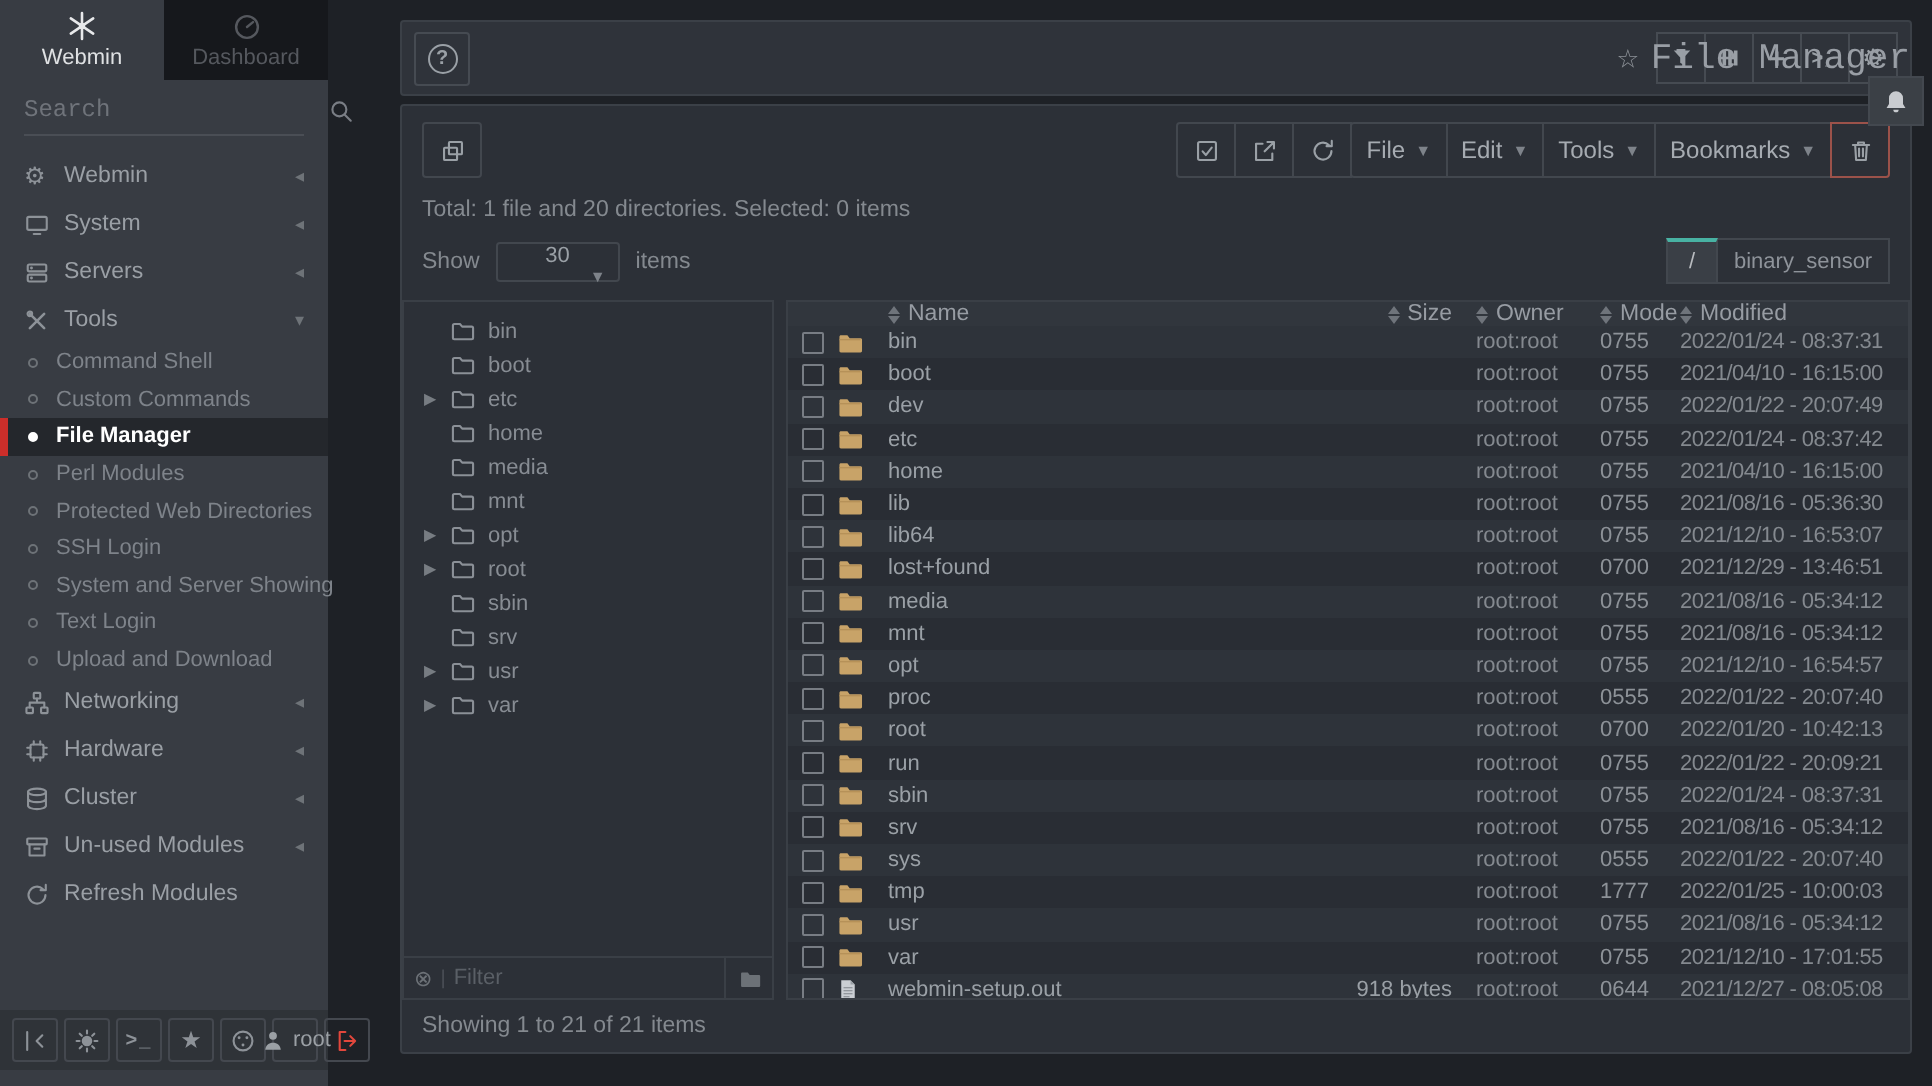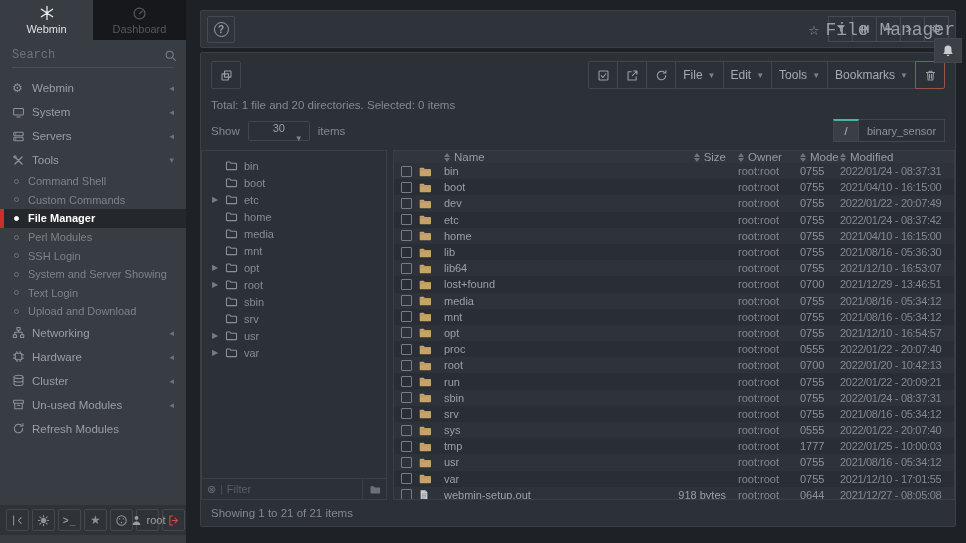--- a/index.html
+++ b/index.html
@@ -1,21 +1,21 @@
 <!DOCTYPE html>
 <html><head>
 <meta charset="utf-8">
 <style>
   * { margin:0; padding:0; box-sizing:border-box; }
   html,body { width:966px; height:543px; overflow:hidden; }
   body { background:#1e2126; font-family:"Liberation Sans","DejaVu Sans",sans-serif; font-size:12px; color:#9aa0a6; position:relative; }
   svg { display:block; }
 
   
-  .sidebar { position:absolute; left:0; top:0; width:186px; height:543px; background:#383c43; z-index:2; }
+  .sidebar { position:absolute; left:0; top:0; width:164px; height:543px; background:#383c43; z-index:2; }
   .side-tabs { display:flex; height:40px; }
   .side-tab { flex:1; display:flex; flex-direction:column; align-items:center; justify-content:center; gap:2px; font-size:11px; cursor:pointer; }
   .side-tab .tab-ic { color:#e8e9eb; }
   .side-tab.active { background:#383c43; color:#dfe1e3; }
   .side-tab.inactive { background:#16181c; color:#55585e; }
   .side-tab.inactive .tab-ic { color:#55585e; }
   .side-search { margin:8px 12px 4px; display:flex; align-items:center; border-bottom:1px solid #4a4e55; padding-bottom:5px; }
   .side-search input { flex:1; background:transparent; border:none; outline:none; color:#9aa0a6; font-size:12px; font-family:Liberation Mono, monospace; }
   .side-search input::placeholder { color:#6f737a; }
   .side-search .s-ic { color:#7a7e85; }
@@ -182,20 +182,24 @@
     <span class="ms-bullet"></span>
     <span class="ms-label">Custom Commands</span>
   </div>
       <div class="menu-sub active">
     <span class="ms-bullet"></span>
     <span class="ms-label">File Manager</span>
   </div>
       <div class="menu-sub">
     <span class="ms-bullet"></span>
     <span class="ms-label">Perl Modules</span>
+  </div>
+      <div class="menu-sub">
+    <span class="ms-bullet"></span>
+    <span class="ms-label">Protected Web Directories</span>
   </div>
       <div class="menu-sub">
     <span class="ms-bullet"></span>
     <span class="ms-label">SSH Login</span>
   </div>
       <div class="menu-sub">
     <span class="ms-bullet"></span>
     <span class="ms-label">System and Server Showing</span>
   </div>
       <div class="menu-sub">

